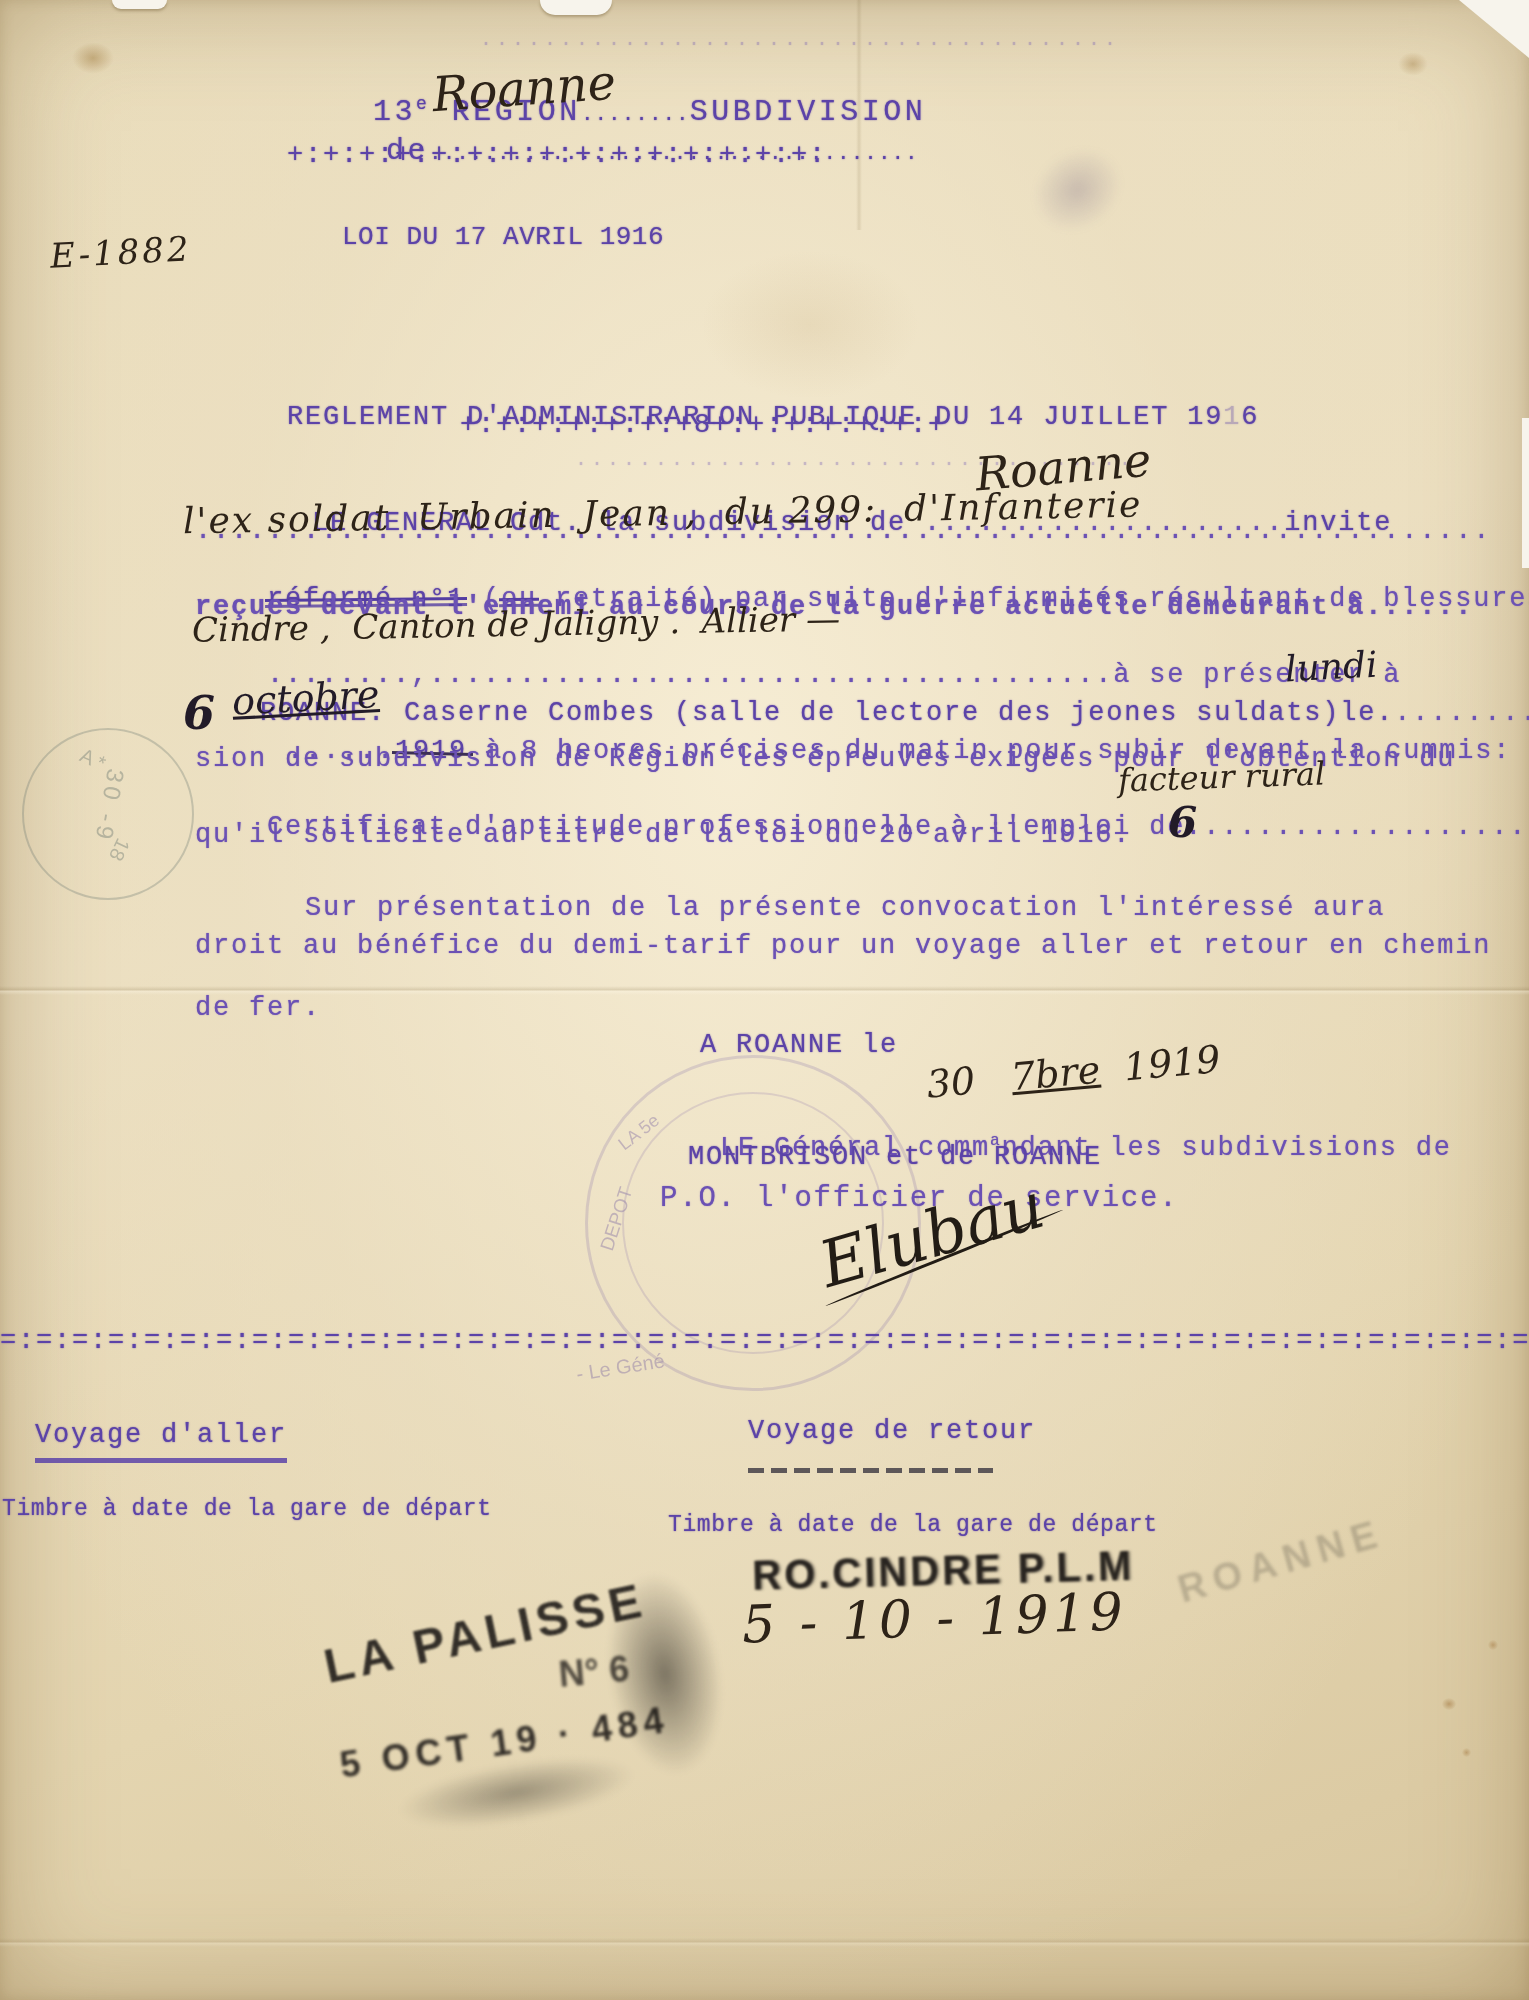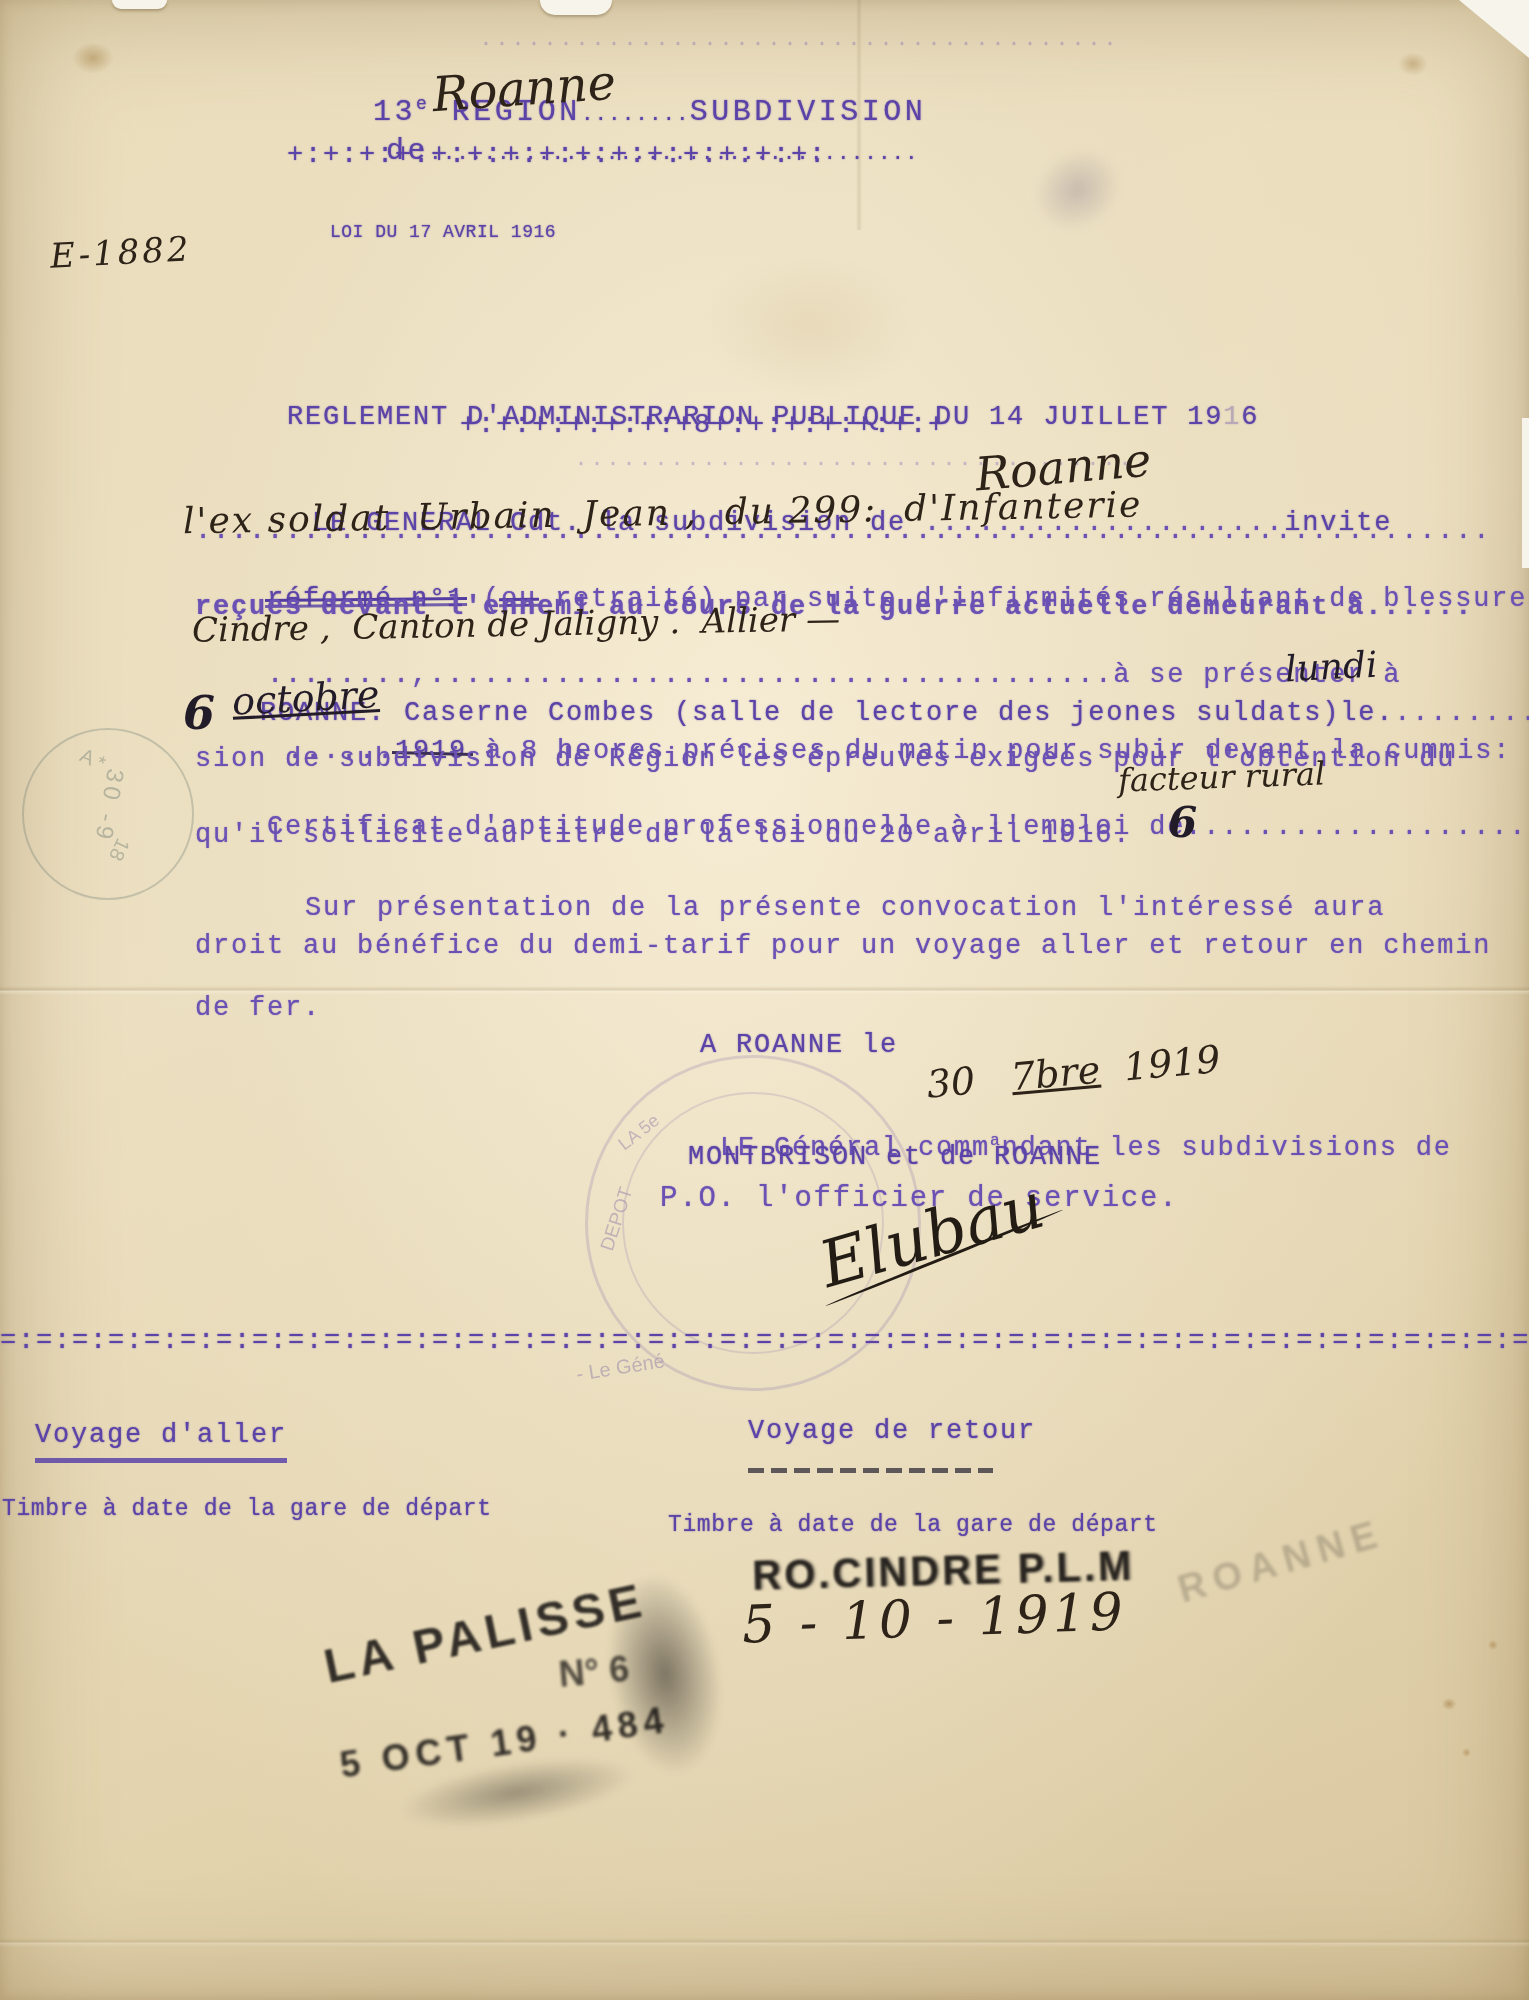--- a/index.html
+++ b/index.html
@@ -127,21 +127,21 @@
 
   <div class="tw twb" style="left:300px;top:100px;font-size:30px;letter-spacing:3.5px;">
     <span>de</span><span class="dots-fine">....................................</span>
   </div>
   <div class="hw" style="left:432px;top:60px;font-size:48px;transform:rotate(-4deg);">Roanne</div>
 
   <div class="tw twb" style="left:287px;top:140px;">+:+:+:+:+:+:+:+:+:+:+:+:+:+:+:</div>
 
   <div class="hw" style="left:50px;top:232px;font-size:34px;letter-spacing:3px;transform:rotate(-3deg);">E-1882</div>
 
-  <div class="tw twb" style="left:330px;top:222px;font-size:18px;letter-spacing:.5px;">LOI DU 17 AVRIL 1916</div>
+  <div class="tw twb" style="left:342px;top:222px;font-size:26px;letter-spacing:.5px;">LOI DU 17 AVRIL 1916</div>
 
   <div class="tw twb" style="left:215px;top:372px;">
     <span>REGLEMENT D'ADMINISTRARION PUBLIQUE DU 14 JUILLET 19</span><span class="faint">1</span><span>6</span>
   </div>
   <div class="tw twb" style="left:460px;top:410px;">+:+:+:+:+:+:+8+:+:+:+:+:+:+</div>
 
   <div class="tw ghostdots" style="left:575px;top:448px;">....................................</div>
 
   <div class="tw" style="left:240px;top:478px;">
     <span class="twb">LE GENERAL Cdt. la subdivision de </span><span>....................</span><span class="twb">invite</span>

